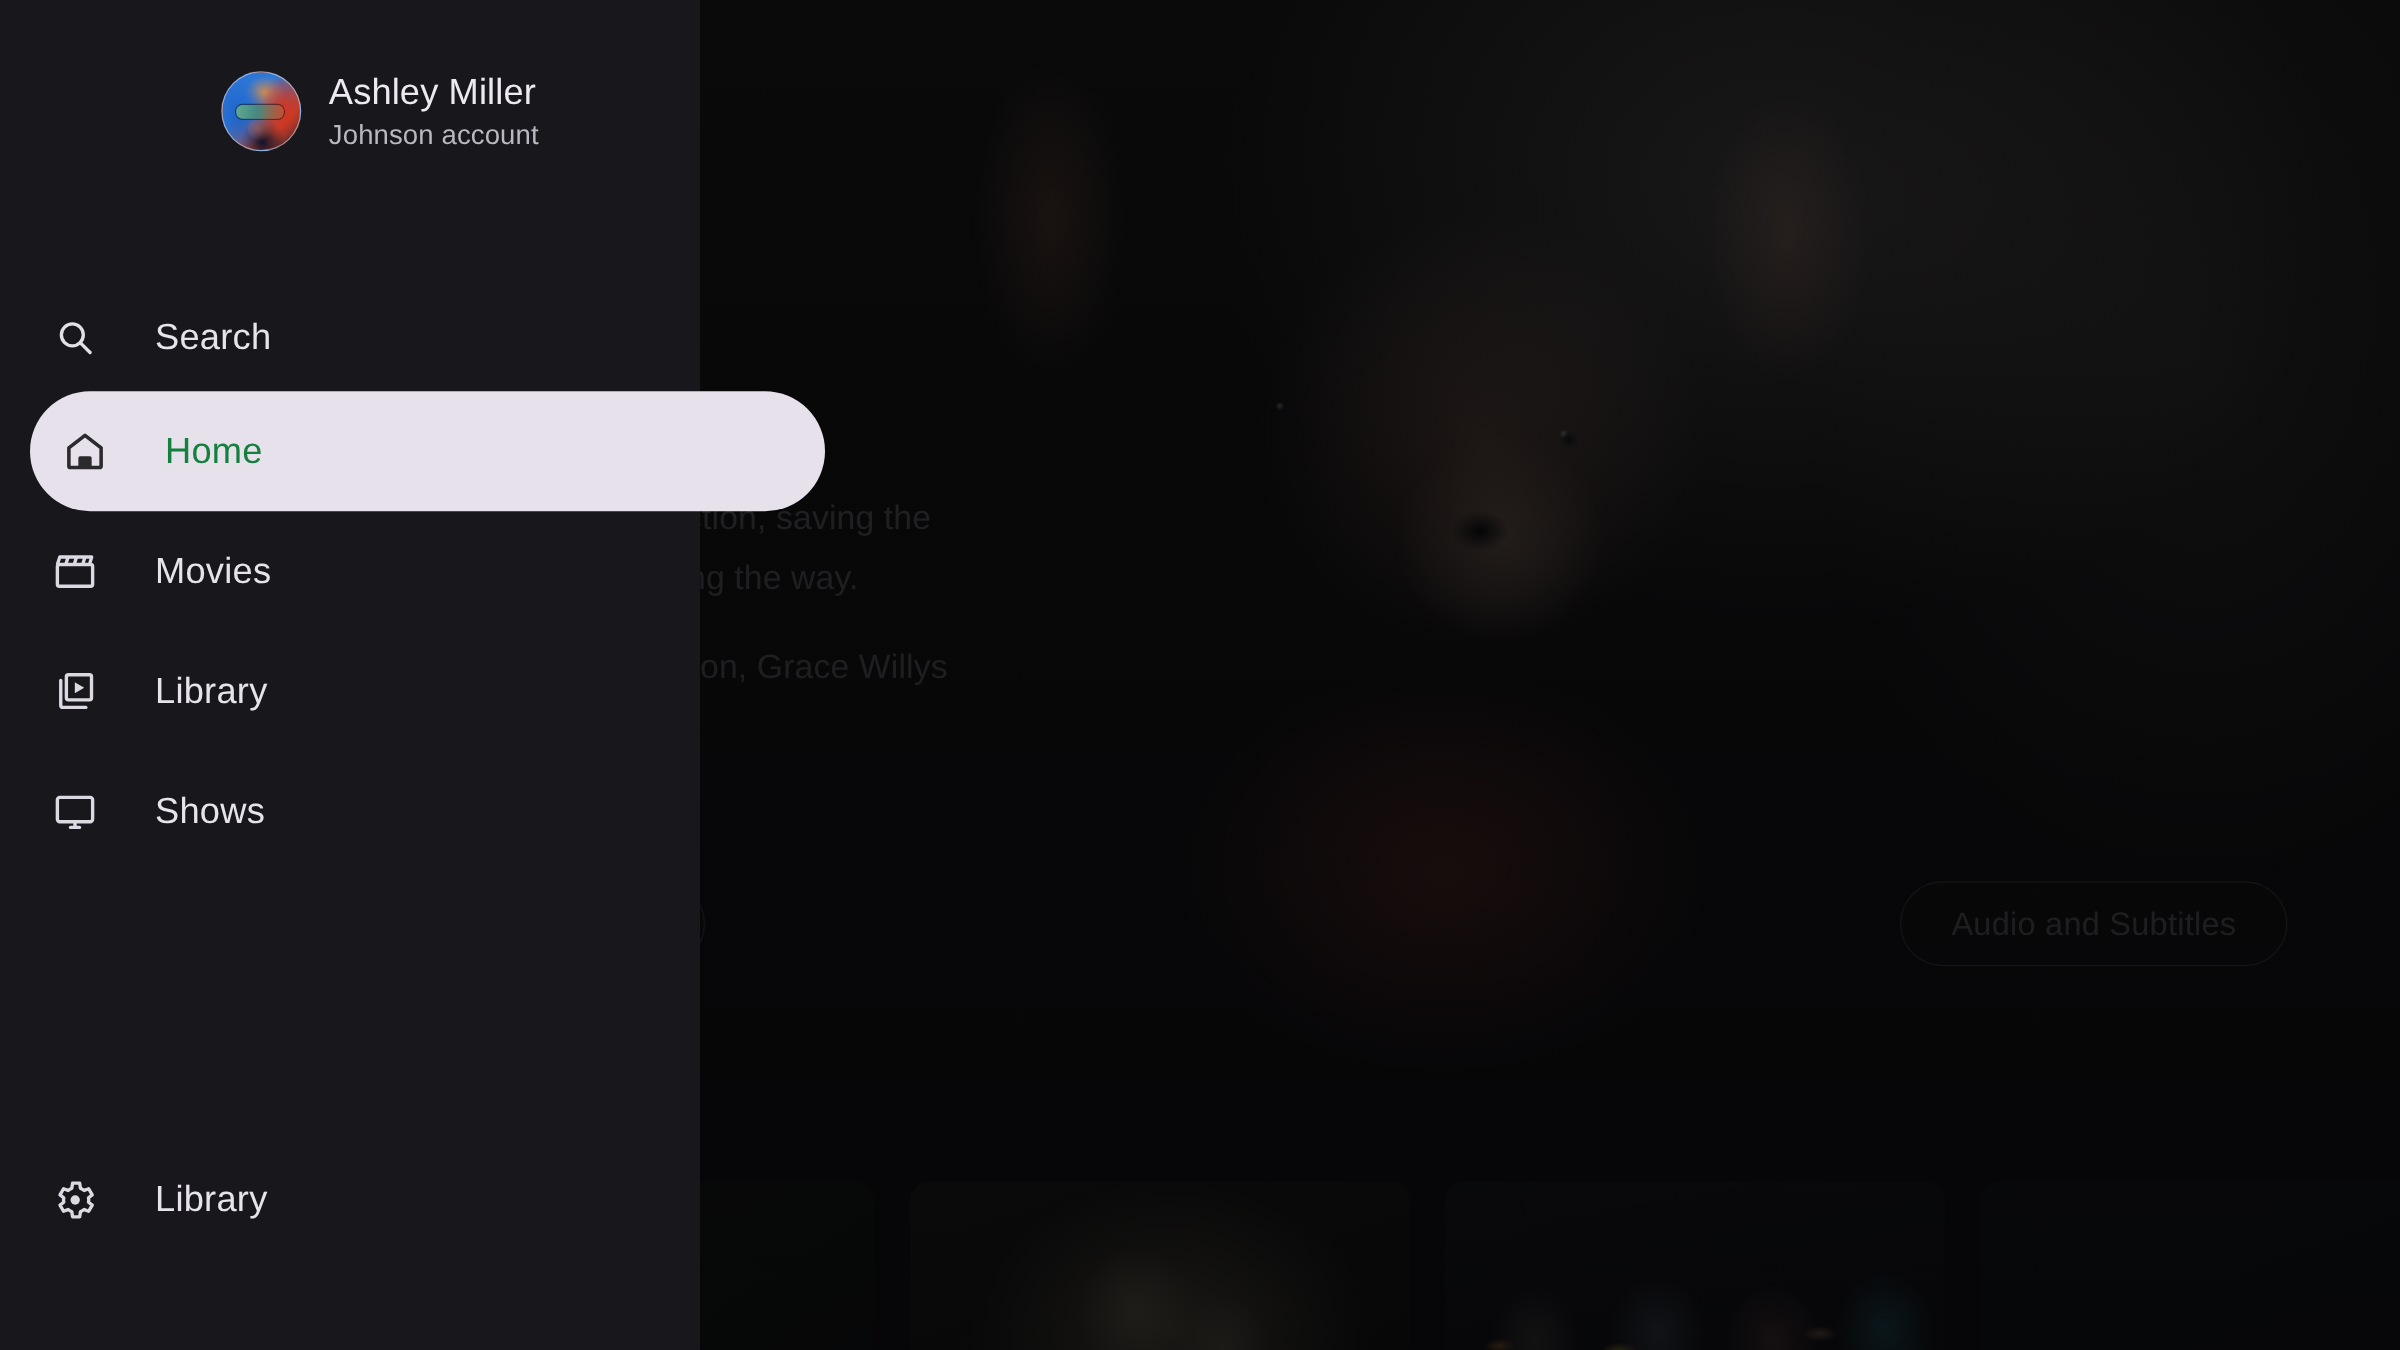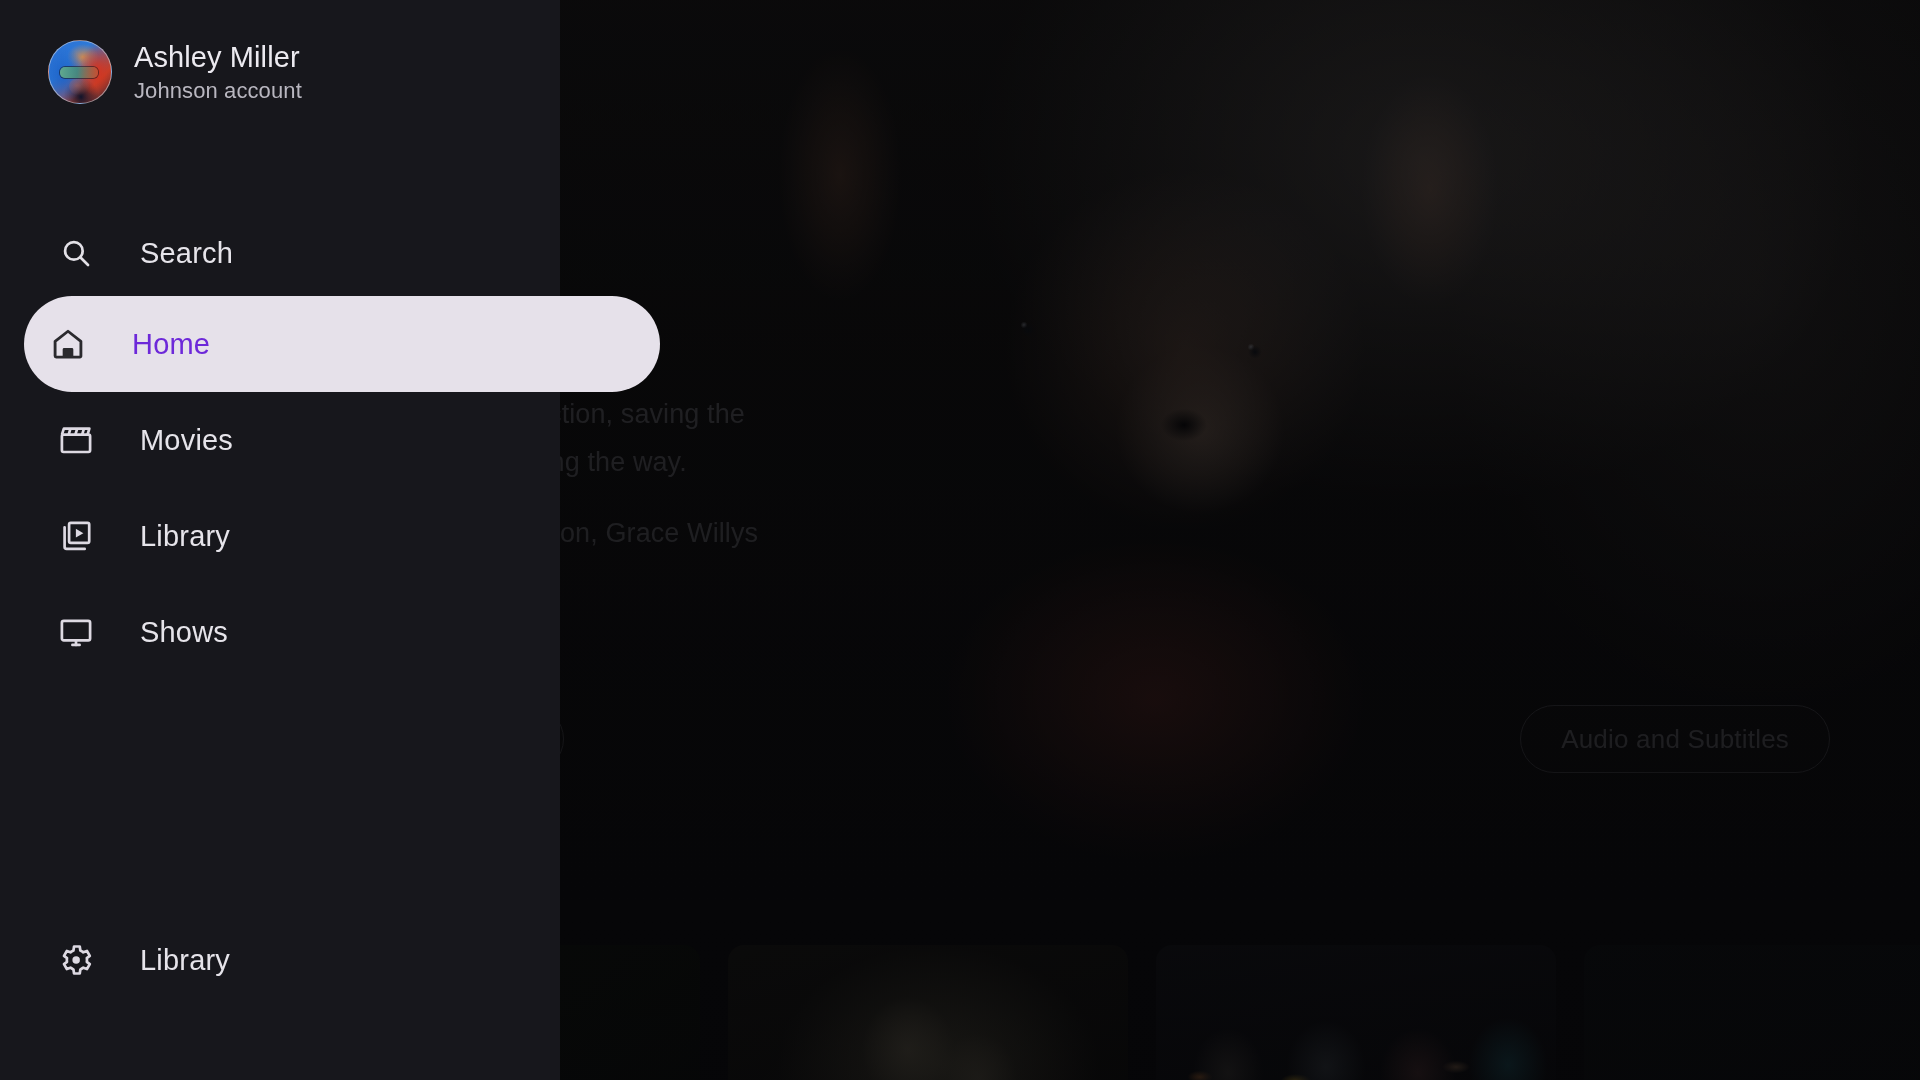--- a/index.html
+++ b/index.html
@@ -126,21 +126,22 @@
   
   .drawer {
     position:absolute; left:0; top:0; width:560px; height:1080px;
     background:#17171c;
     display:flex; flex-direction:column;
     z-index:20;
   }
 
   .account {
     display:flex; align-items:center; gap:22px;
-    padding:40px 0 0 48px;
+    padding:57px 0 0 48px;
+    justify-content:center;
   }
   .avatar {
     width:64px; height:64px; border-radius:50%;
     border:1.5px solid rgba(225,225,232,0.55);
     overflow:hidden; flex:0 0 auto; position:relative;
     background:
       radial-gradient(ellipse 30px 40px at 14px 34px, #1d63c9 0%, rgba(29,99,201,0) 72%),
       radial-gradient(ellipse 26px 36px at 48px 30px, #d6341f 0%, rgba(214,52,31,0) 70%),
       radial-gradient(ellipse 22px 18px at 34px 16px, #c98a56 0%, rgba(201,138,86,0) 72%),
       radial-gradient(ellipse 24px 26px at 32px 56px, #10142b 0%, rgba(16,20,43,0) 74%),
@@ -159,33 +160,33 @@
   }
   .account-text { display:flex; flex-direction:column; gap:4px; }
   .account-name { font-size:29px; color:#eceaf0; font-weight:400; letter-spacing:0.1px; }
   .account-switch { font-size:22px; color:#b9b7c0; font-weight:400; letter-spacing:0.1px; }
 
   .nav-main { margin-top:106px; display:flex; flex-direction:column; }
   .nav-bottom { margin-top:auto; margin-bottom:72px; }
 
   .nav-item {
     display:flex; align-items:center; gap:44px;
-    height:96px; padding-left:56px; margin-right:0;
+    height:96px; padding-left:40px; margin-right:0;
     border-radius:48px; position:relative;
   }
   .nav-item .nav-ico { width:40px; height:40px; flex:0 0 auto; display:flex; align-items:center; justify-content:center; }
   .nav-item .nav-label { font-size:29px; color:#e6e4ea; font-weight:400; letter-spacing:0.2px; }
   .nav-item svg { display:block; }
 
   .nav-item.active {
     background:#e6e1ea;
     margin-left:24px; margin-right:-100px;
     padding-left:24px;
   }
-  .nav-item.active .nav-label { color:#6d28d9; }
+  .nav-item.active .nav-label { color:#15803d; }
 
   .nav-item.search-row { height:86px; }
 </style>
 </head>
 <body>
 
 <div id="app">
 
   <div class="hero-layer">
     <div class="hero-photo"></div>

